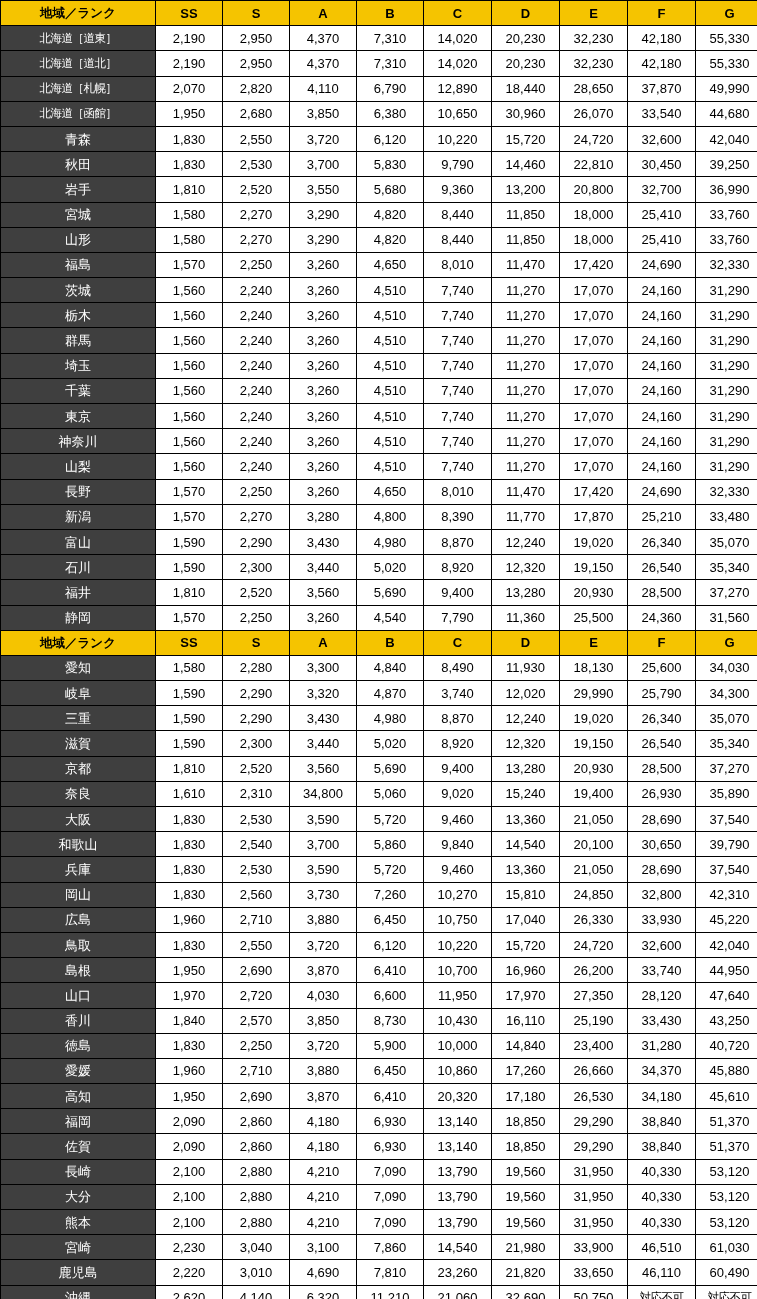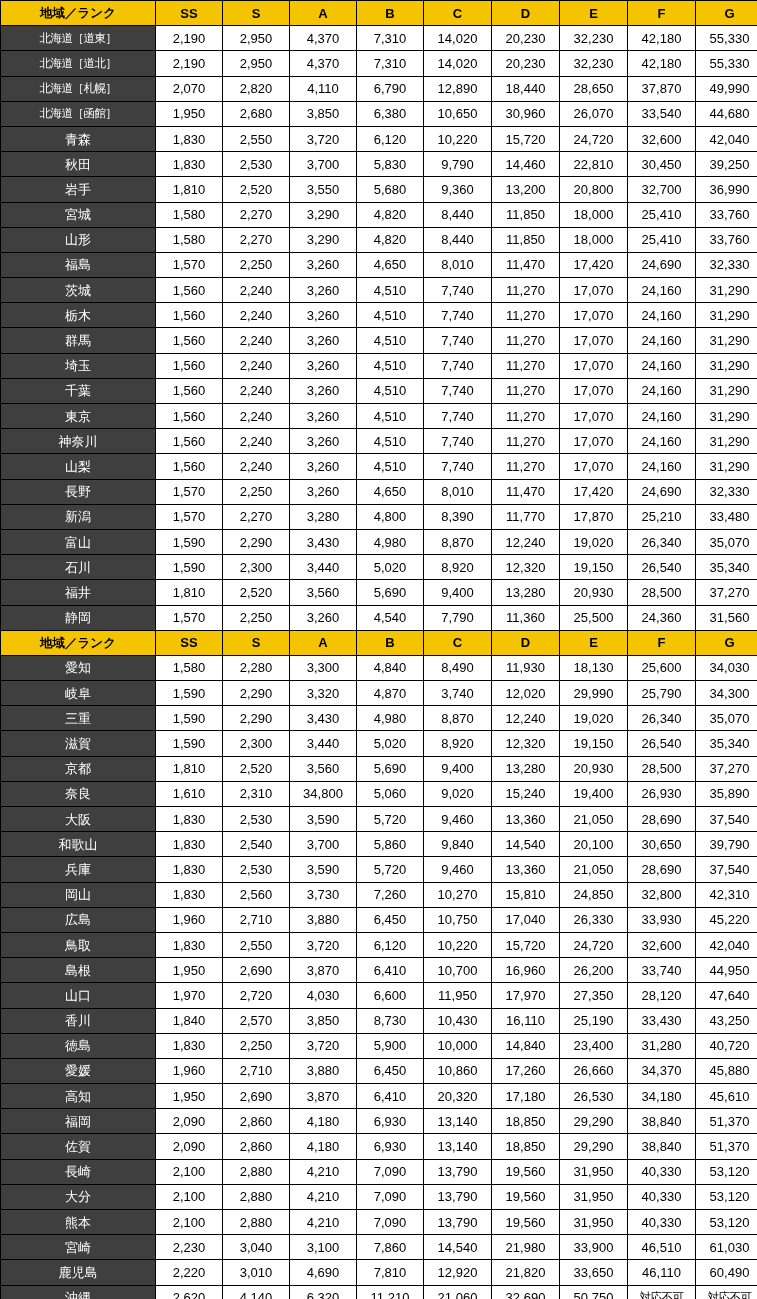--- a/index.html
+++ b/index.html
@@ -682,21 +682,21 @@
         <td class="val">33,900</td>
         <td class="val">46,510</td>
         <td class="val">61,030</td>
       </tr>
       <tr>
         <td class="region">鹿児島</td>
         <td class="val">2,220</td>
         <td class="val">3,010</td>
         <td class="val">4,690</td>
         <td class="val">7,810</td>
-        <td class="val">12,920</td>
+        <td class="val">23,260</td>
         <td class="val">21,820</td>
         <td class="val">33,650</td>
         <td class="val">46,110</td>
         <td class="val">60,490</td>
       </tr>
       <tr>
         <td class="region">沖縄</td>
         <td class="val">2,620</td>
         <td class="val">4,140</td>
         <td class="val">6,320</td>

